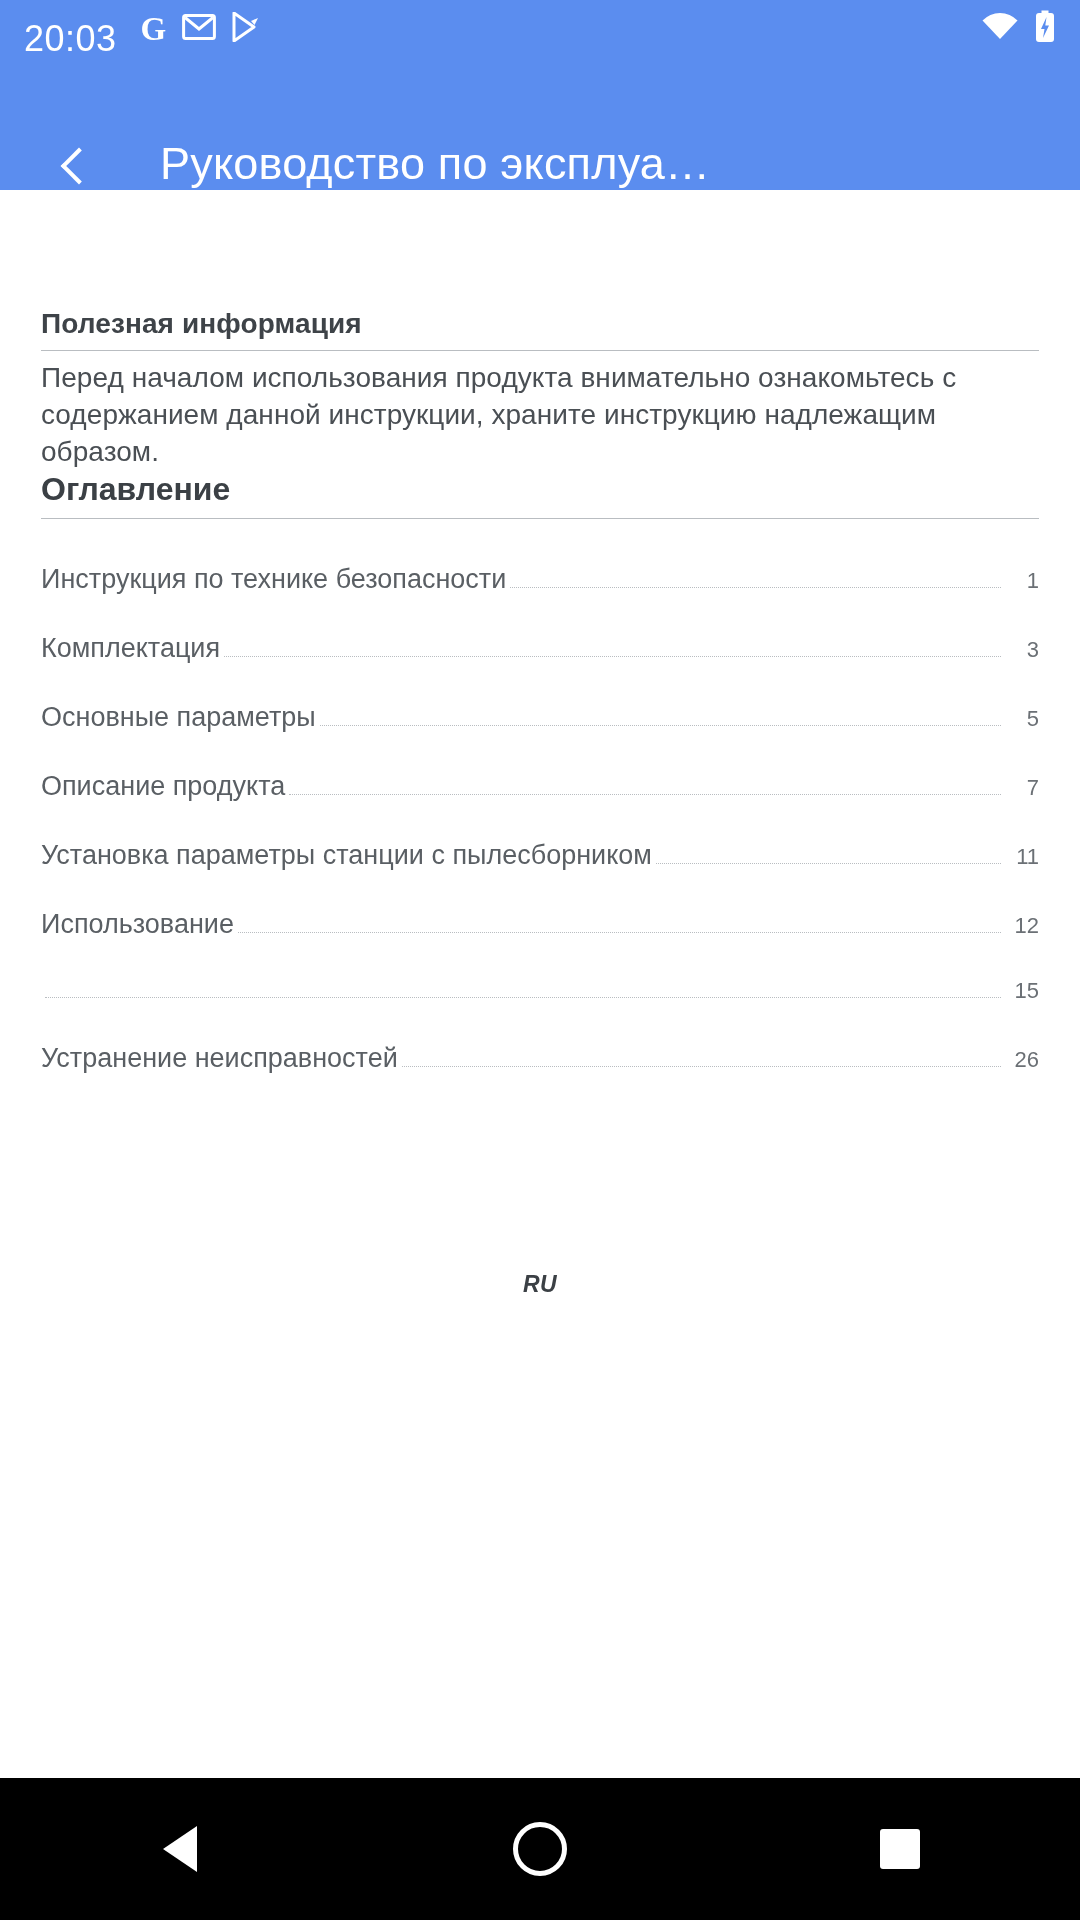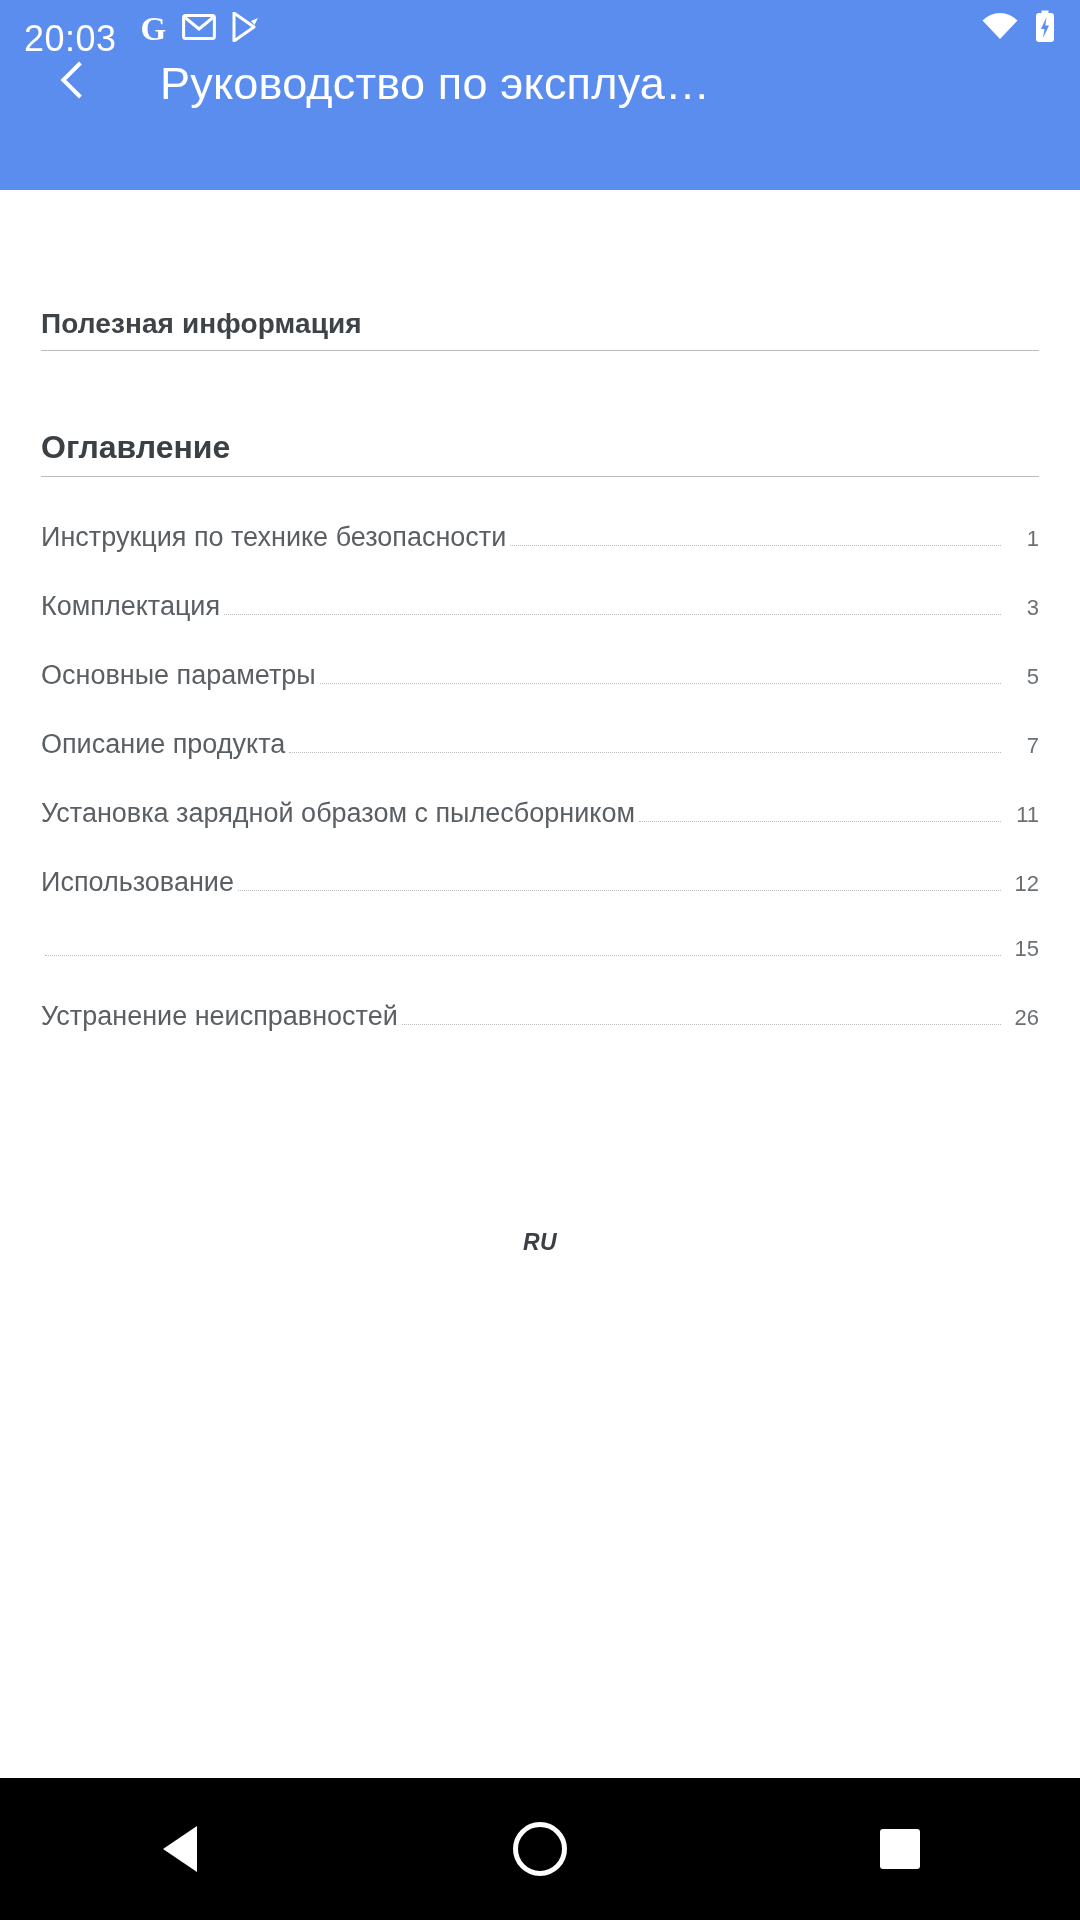--- a/index.html
+++ b/index.html
@@ -50,21 +50,21 @@
     font-family: "Liberation Serif", serif;
     line-height: 1;
     color: #ffffff;
   }
 
   
   .app-bar {
     height: 132px;
     background: #5b8def;
     display: flex;
-    align-items: flex-start;
+    align-items: flex-end;
     padding: 0 40px 0 52px;
     box-sizing: border-box;
   }
   .back-chevron {
     width: 46px;
     height: 46px;
     position: relative;
     flex: 0 0 auto;
     cursor: pointer;
   }
@@ -123,21 +123,20 @@
   }
   .intro-text {
     font-size: 28px;
     line-height: 1.33;
     color: #4a4f54;
     padding-top: 8px;
     letter-spacing: 0.05px;
   }
 
   .toc-title-wrap {
-    margin-top: 78px;
   }
   .toc-title {
     font-size: 32px;
     font-weight: 700;
     color: #3b4045;
     padding-bottom: 10px;
   }
   .toc-list {
     margin-top: 26px;
   }
@@ -257,20 +256,21 @@
 </div>
 
 <div class="doc-page">
   <div class="doc-inner">
 
     <div style="height:118px"></div>
 
     <div class="section-block">
       <div class="section-title">Полезная информация</div>
       <div class="hr"></div>
+      <div class="intro-text">Перед началом использования продукта внимательно ознакомьтесь с содержанием данной инструкции, храните инструкцию надлежащим образом.</div>
     </div>
 
     <div class="toc-title-wrap">
       <div class="toc-title">Оглавление</div>
       <div class="hr"></div>
 
       <div class="toc-list">
         <div class="toc-row">
           <span class="toc-label">Инструкция по технике безопасности</span>
           <span class="toc-dots"></span>
@@ -285,21 +285,21 @@
           <span class="toc-label">Основные параметры</span>
           <span class="toc-dots"></span>
           <span class="toc-page">5</span>
         </div>
         <div class="toc-row">
           <span class="toc-label">Описание продукта</span>
           <span class="toc-dots"></span>
           <span class="toc-page">7</span>
         </div>
         <div class="toc-row">
-          <span class="toc-label">Установка зарядной образом с пылесборником</span>
+          <span class="toc-label">Установка параметры станции с пылесборником</span>
           <span class="toc-dots"></span>
           <span class="toc-page">11</span>
         </div>
         <div class="toc-row">
           <span class="toc-label">Использование</span>
           <span class="toc-dots"></span>
           <span class="toc-page">12</span>
         </div>
         <div class="toc-row">
           <span class="toc-dots"></span>

